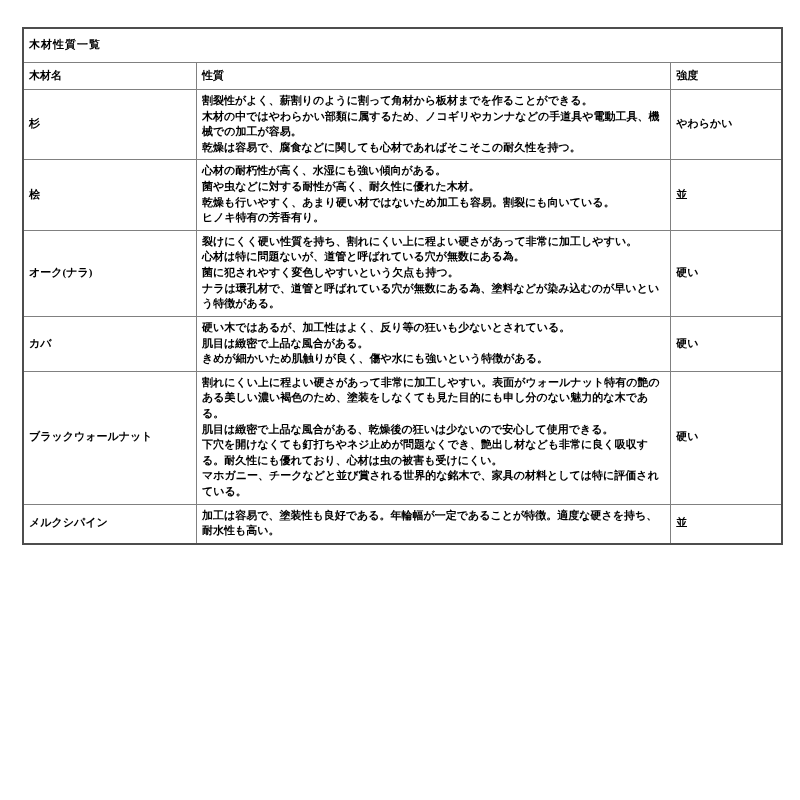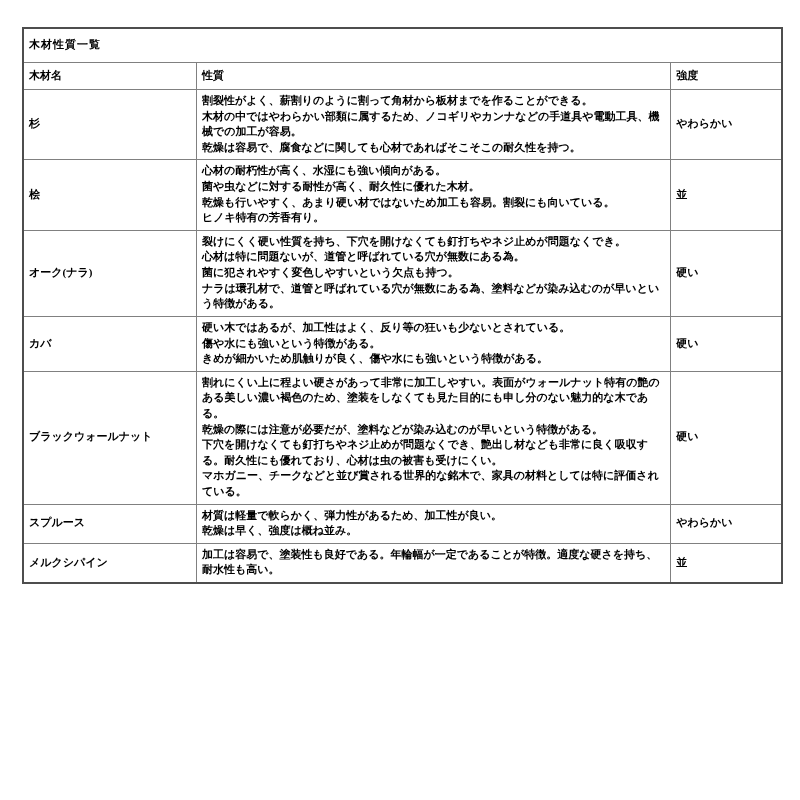--- a/index.html
+++ b/index.html
@@ -126,53 +126,45 @@
             <span class="prop-line">心材の耐朽性が高く、水湿にも強い傾向がある。</span>
             <span class="prop-line">菌や虫などに対する耐性が高く、耐久性に優れた木材。</span>
             <span class="prop-line">乾燥も行いやすく、あまり硬い材ではないため加工も容易。割裂にも向いている。</span>
             <span class="prop-line">ヒノキ特有の芳香有り。</span>
           </td>
           <td class="str-cell">並</td>
         </tr>
         <tr>
           <td class="name-cell">オーク(ナラ)</td>
           <td class="prop-cell">
-            <span class="prop-line">裂けにくく硬い性質を持ち、下穴を開けなくても釘打ちやネジ止めが問題なくでき。</span>
+            <span class="prop-line">裂けにくく硬い性質を持ち、割れにくい上に程よい硬さがあって非常に加工しやすい。</span>
             <span class="prop-line">心材は特に問題ないが、道管と呼ばれている穴が無数にある為。</span>
             <span class="prop-line">菌に犯されやすく変色しやすいという欠点も持つ。</span>
             <span class="prop-line">ナラは環孔材で、道管と呼ばれている穴が無数にある為、塗料などが染み込むのが早いという特徴がある。</span>
           </td>
           <td class="str-cell">硬い</td>
         </tr>
         <tr>
           <td class="name-cell">カバ</td>
           <td class="prop-cell">
             <span class="prop-line">硬い木ではあるが、加工性はよく、反り等の狂いも少ないとされている。</span>
-            <span class="prop-line">傷や水にも強いという特徴がある。</span>
+            <span class="prop-line">肌目は緻密で上品な風合がある。</span>
             <span class="prop-line">きめが細かいため肌触りが良く、傷や水にも強いという特徴がある。</span>
           </td>
           <td class="str-cell">硬い</td>
         </tr>
         <tr>
           <td class="name-cell">ブラックウォールナット</td>
           <td class="prop-cell">
             <span class="prop-line">割れにくい上に程よい硬さがあって非常に加工しやすい。表面がウォールナット特有の艶のある美しい濃い褐色のため、塗装をしなくても見た目的にも申し分のない魅力的な木である。</span>
-            <span class="prop-line">乾燥の際には注意が必要だが、塗料などが染み込むのが早いという特徴がある。</span>
+            <span class="prop-line">肌目は緻密で上品な風合がある、乾燥後の狂いは少ないので安心して使用できる。</span>
             <span class="prop-line">下穴を開けなくても釘打ちやネジ止めが問題なくでき、艶出し材なども非常に良く吸収する。耐久性にも優れており、心材は虫の被害も受けにくい。</span>
             <span class="prop-line">マホガニー、チークなどと並び賞される世界的な銘木で、家具の材料としては特に評価されている。</span>
           </td>
           <td class="str-cell">硬い</td>
-        </tr>
-        <tr>
-          <td class="name-cell">スプルース</td>
-          <td class="prop-cell">
-            <span class="prop-line">材質は軽量で軟らかく、弾力性があるため、加工性が良い。</span>
-            <span class="prop-line">乾燥は早く、強度は概ね並み。</span>
-          </td>
-          <td class="str-cell">やわらかい</td>
         </tr>
         <tr>
           <td class="name-cell">メルクシパイン</td>
           <td class="prop-cell">
             <span class="prop-line">加工は容易で、塗装性も良好である。年輪幅が一定であることが特徴。適度な硬さを持ち、耐水性も高い。</span>
           </td>
           <td class="str-cell">並</td>
         </tr>
       </tbody>
   </table>

